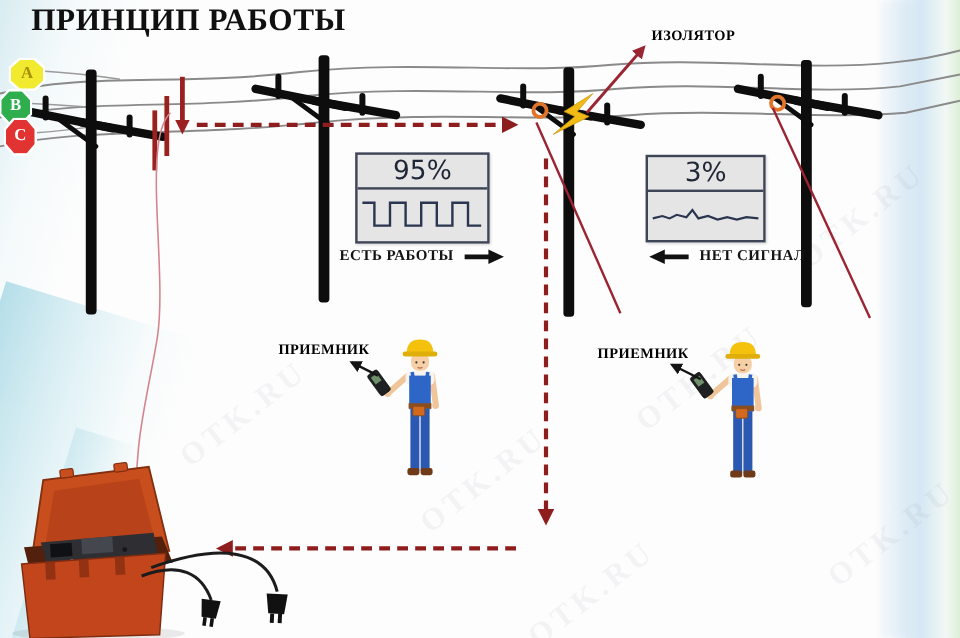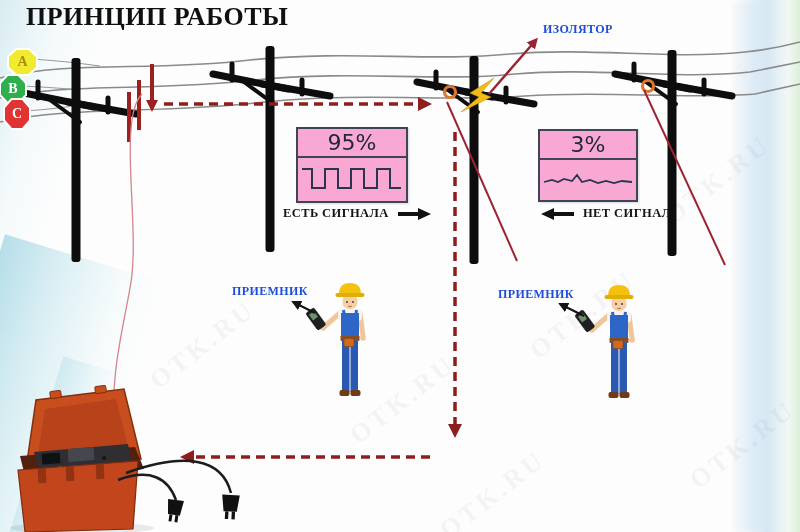--- a/index.html
+++ b/index.html
@@ -25,35 +25,35 @@
   .badge-in{width:100%;height:100%;display:flex;align-items:center;justify-content:center;
          clip-path:polygon(29% 0%,71% 0%,100% 29%,100% 71%,71% 100%,29% 100%,0% 71%,0% 29%);
          font-weight:bold;font-size:14px;line-height:1;}
   .badge-a{left:7px;top:48px;width:27px;height:24px;}
   .badge-a .badge-in{background:#f2ea2e;color:#a89005;}
   .badge-b{left:-1px;top:74px;width:24px;height:26px;}
   .badge-b .badge-in{background:#2fae4e;color:#fff;}
   .badge-c{left:3px;top:98px;width:24px;height:28px;}
   .badge-c .badge-in{background:#e23333;color:#fff;}
   
-  .meter{position:absolute;box-sizing:border-box;border:2px solid #3e4556;background:#f9a8d4;
+  .meter{position:absolute;box-sizing:border-box;border:2px solid #3e4556;background:#e5e5e5;
          box-shadow:1px 1px 2px rgba(0,0,0,.15);}
   .meter-left{left:296px;top:127px;width:112px;height:76px;}
   .meter-right{left:538px;top:129px;width:100px;height:73px;}
   .meter-value{height:27px;display:flex;align-items:center;justify-content:center;
          border-bottom:2px solid #3e4556;font-family:"DejaVu Sans",sans-serif;
          font-size:22px;color:#1f2736;}
   .meter-wave{display:block;margin:0;}
   
   .caption{position:absolute;display:flex;align-items:center;gap:9px;font-weight:bold;
            font-size:12.5px;color:#141414;letter-spacing:.4px;white-space:nowrap;}
   .caption-left{left:283px;top:206px;}
   .caption-right{left:540px;top:206px;}
   
-  .small-label{position:absolute;font-weight:bold;font-size:12px;color:#1d4ed8;
+  .small-label{position:absolute;font-weight:bold;font-size:12px;color:#000000;
                letter-spacing:.4px;white-space:nowrap;}
   .insulator-label{left:543px;top:22px;}
   .receiver-label-1{left:232px;top:284px;}
   .receiver-label-2{left:498px;top:287px;}
   
   .wm{position:absolute;color:rgba(110,120,145,.07);font-weight:bold;font-size:26px;
       letter-spacing:4px;transform:rotate(-38deg);pointer-events:none;white-space:nowrap;}
   svg.art{position:absolute;left:0;top:0;}
 </style>
 </head>
@@ -240,21 +240,21 @@
 
   <div class="small-label insulator-label">ИЗОЛЯТОР</div>
 
   <div class="meter meter-left">
     <div class="meter-value">95%</div>
     <svg class="meter-wave" width="108" height="45" viewBox="0 0 108 45">
       <path d="M4,11 h10 v19 h13 v-19 h13 v19 h13 v-19 h13 v19 h13 v-19 h13 v19 h11" stroke="#2a3550" stroke-width="2" fill="none"></path>
     </svg>
   </div>
   <div class="caption caption-left">
-    <span>ЕСТЬ СИГНАЛА</span>
+    <span>ЕСТЬ РАБОТЫ</span>
     <svg width="34" height="14" viewBox="0 0 34 14">
       <polygon points="0,5 20,5 20,1 33,7 20,13 20,9 0,9" fill="#111"></polygon>
     </svg>
   </div>
 
   <div class="meter meter-right">
     <div class="meter-value">3%</div>
     <svg class="meter-wave" width="96" height="42" viewBox="0 0 96 42">
       <path d="M4,22 L12,20 L18,22 L24,19 L32,21 L37,15 L42,22 L50,20 L58,23 L66,21 L74,23 L82,21 L92,22" stroke="#2a3550" stroke-width="1.8" fill="none"></path>
     </svg>

